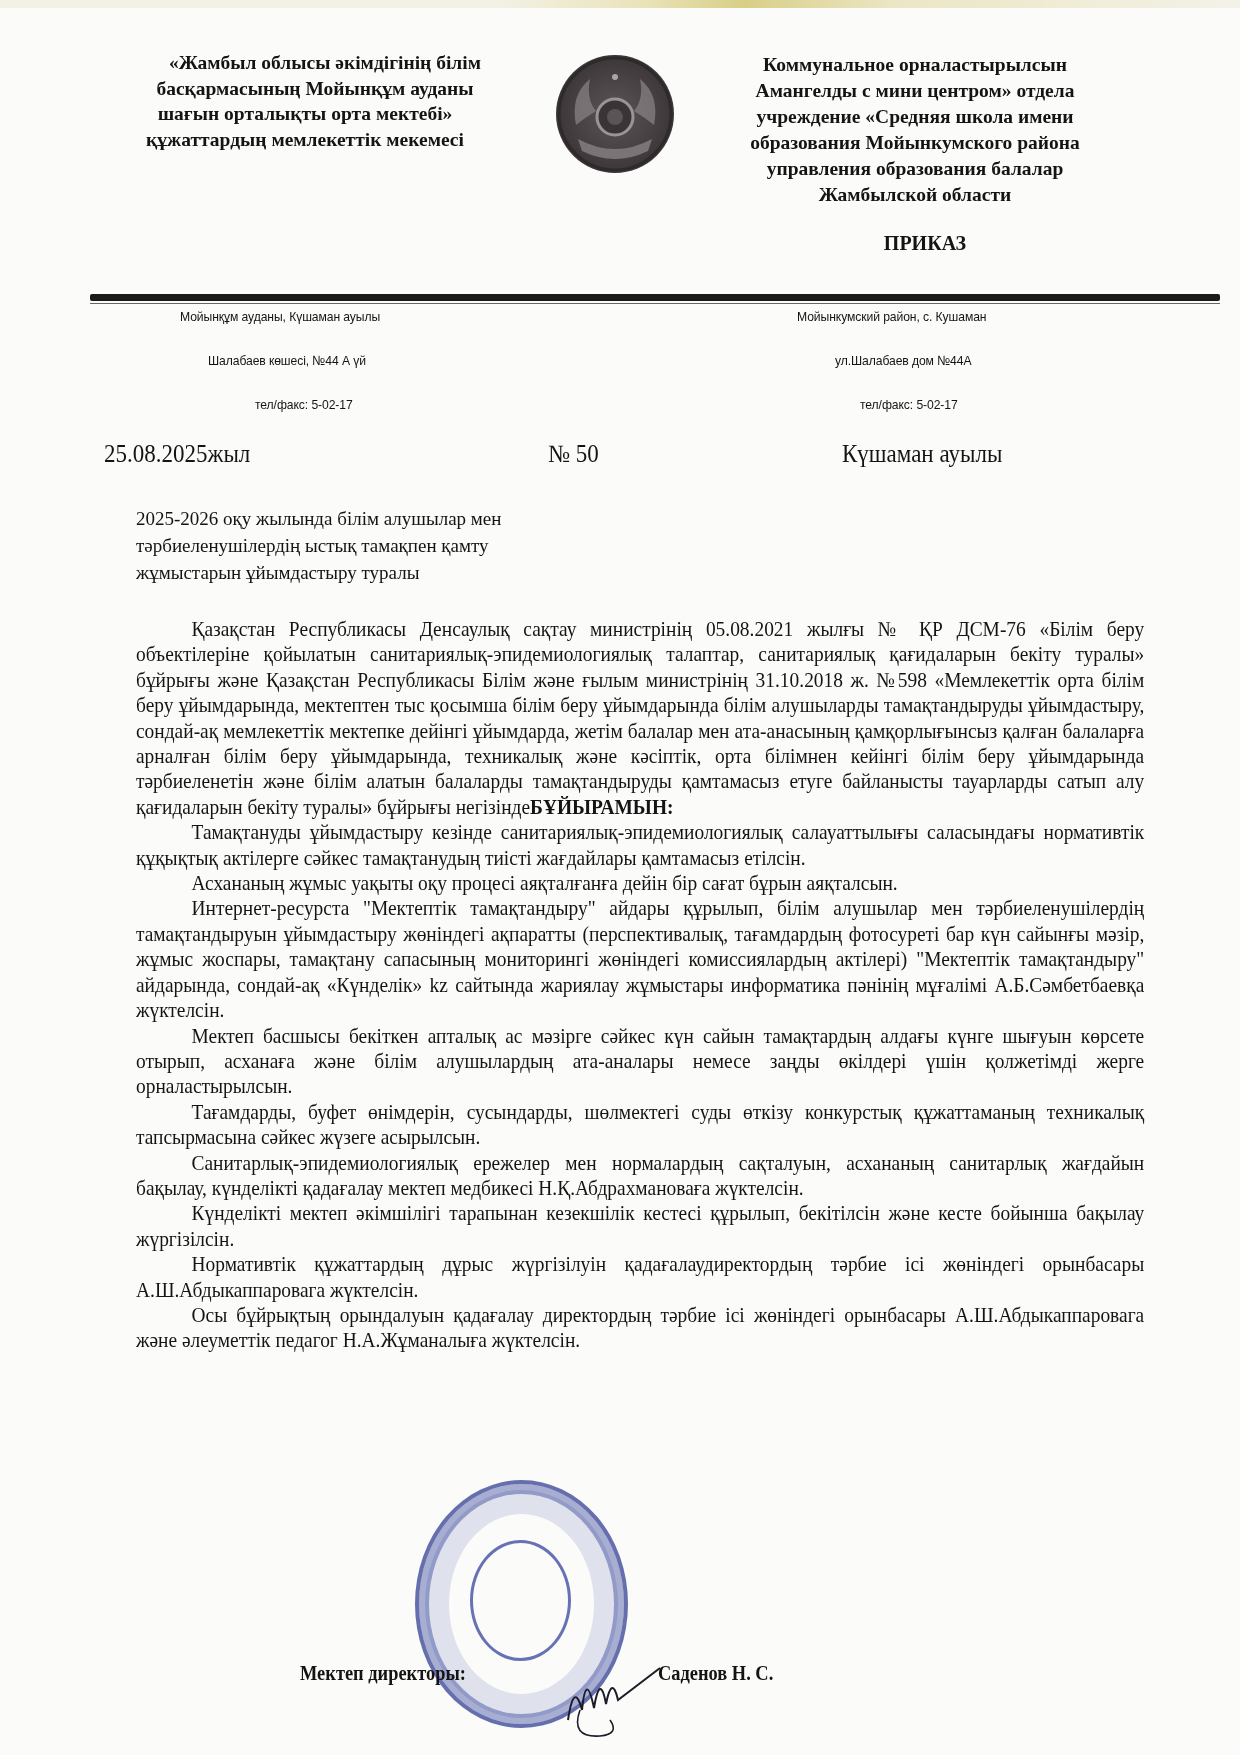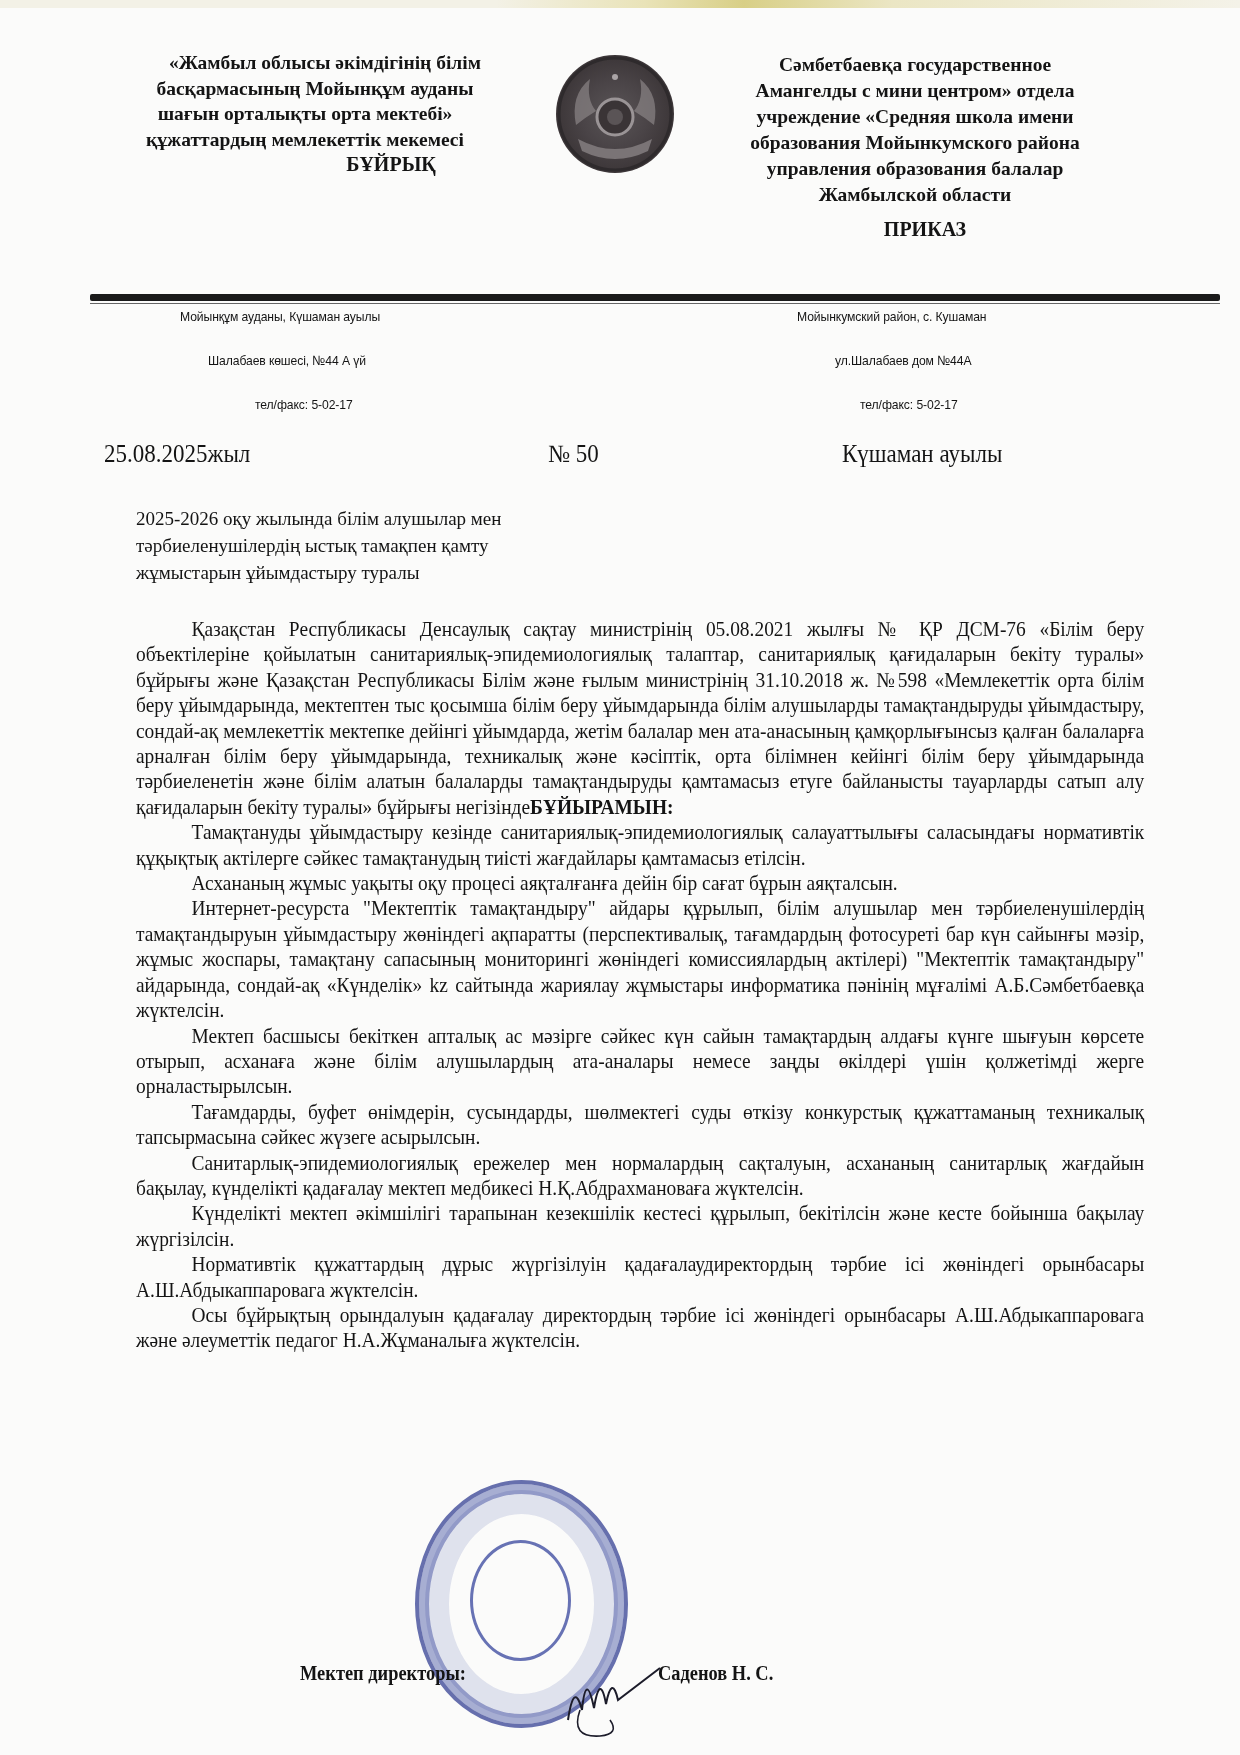--- a/index.html
+++ b/index.html
@@ -18,21 +18,21 @@
     position: absolute; left: 95px; top: 50px; width: 420px;
     font-weight: bold; font-size: 19.5px; line-height: 25.5px; text-align: center;
   }
   .hdr-left .l1 { padding-left: 40px; }
   .hdr-left .l2 { padding-left: 20px; }
   .hdr-left .title { padding-left: 172px; font-size: 20px; }
   .hdr-right {
     position: absolute; left: 720px; top: 52px; width: 390px;
     font-weight: bold; font-size: 19.5px; line-height: 26px; text-align: center;
   }
-  .hdr-right .title { margin-top: 8px; font-size: 20px; padding-left: 20px; }
+  .hdr-right .title { margin-top: 22px; font-size: 20px; padding-left: 20px; }
   .emblem {
     position: absolute; left: 556px; top: 55px; width: 118px; height: 118px;
     border-radius: 50%;
     background: radial-gradient(circle at 50% 50%, #5a5557 0%, #4a4447 40%, #3c3638 70%, #6b6466 100%);
   }
   .emblem svg { position: absolute; left: 0; top: 0; }
   .rule {
     position: absolute; left: 90px; top: 294px; width: 1130px; height: 7px;
     background: #1a1a1a; border-radius: 2px;
   }
@@ -76,37 +76,36 @@
 </head>
 <body>
 
 <div class="top-strip"></div>
 
 <div class="hdr-left">
   <div class="l1">«Жамбыл облысы әкімдігінің білім</div>
   <div class="l2">басқармасының Мойынқұм ауданы</div>
   <div>шағын орталықты орта мектебі»</div>
   <div>құжаттардың мемлекеттік мекемесі</div>
-  <div class="title">БҰЙРЫҚ</div>
 </div>
 
 <div class="emblem">
   <svg width="118" height="118" viewBox="0 0 118 118">
     <circle cx="59" cy="59" r="56" fill="none" stroke="#2e2a2c" stroke-width="3"></circle>
     <path d="M20 70 Q14 40 34 24 Q30 44 40 56 Q30 62 20 70Z" fill="#8a8486" opacity="0.7"></path>
     <path d="M98 70 Q104 40 84 24 Q88 44 78 56 Q88 62 98 70Z" fill="#8a8486" opacity="0.7"></path>
     <circle cx="59" cy="62" r="18" fill="#3a3436" stroke="#9a9496" stroke-width="3"></circle>
     <circle cx="59" cy="62" r="8" fill="#5a5456"></circle>
     <path d="M22 84 Q59 104 96 84 L92 96 Q59 112 26 96Z" fill="#7a7476"></path>
     <circle cx="59" cy="22" r="3" fill="#aaa4a6"></circle>
   </svg>
 </div>
 
 <div class="hdr-right">
-  <div>Сәмбетбаевқа государственное</div>
+  <div>Коммунальное орналастырылсын</div>
   <div>Амангелды с мини центром» отдела</div>
   <div>учреждение «Средняя школа имени</div>
   <div>образования Мойынкумского района</div>
   <div>управления образования балалар</div>
   <div>Жамбылской области</div>
   <div class="title">ПРИКАЗ</div>
 </div>
 
 <div class="rule"></div>
 <div class="rule2"></div>

